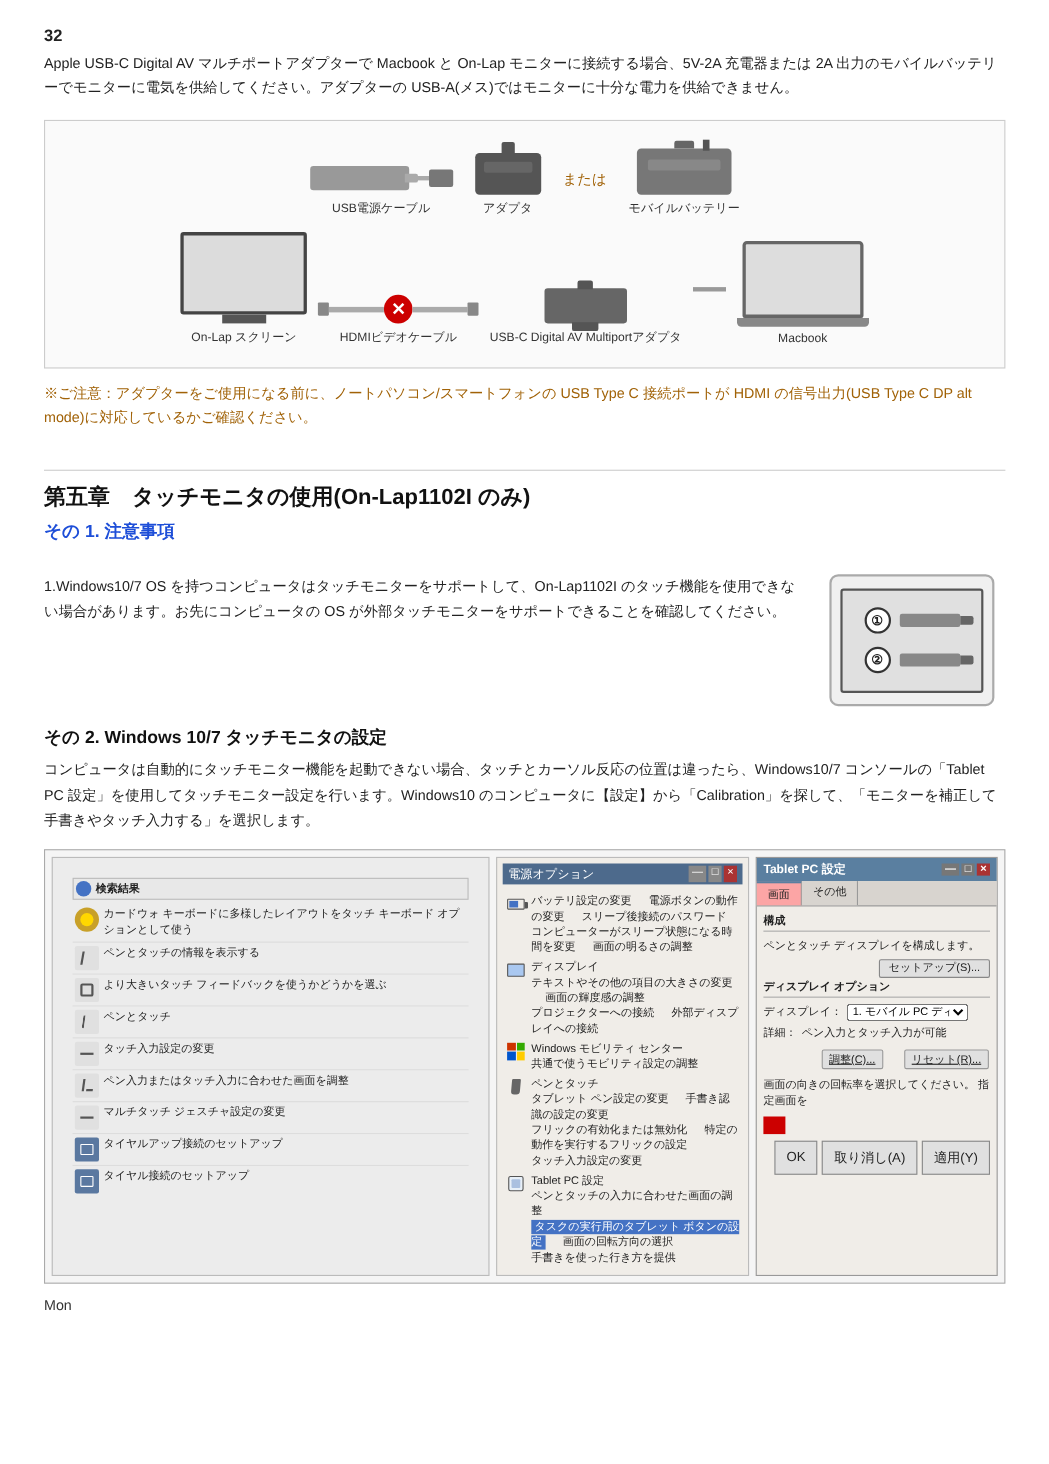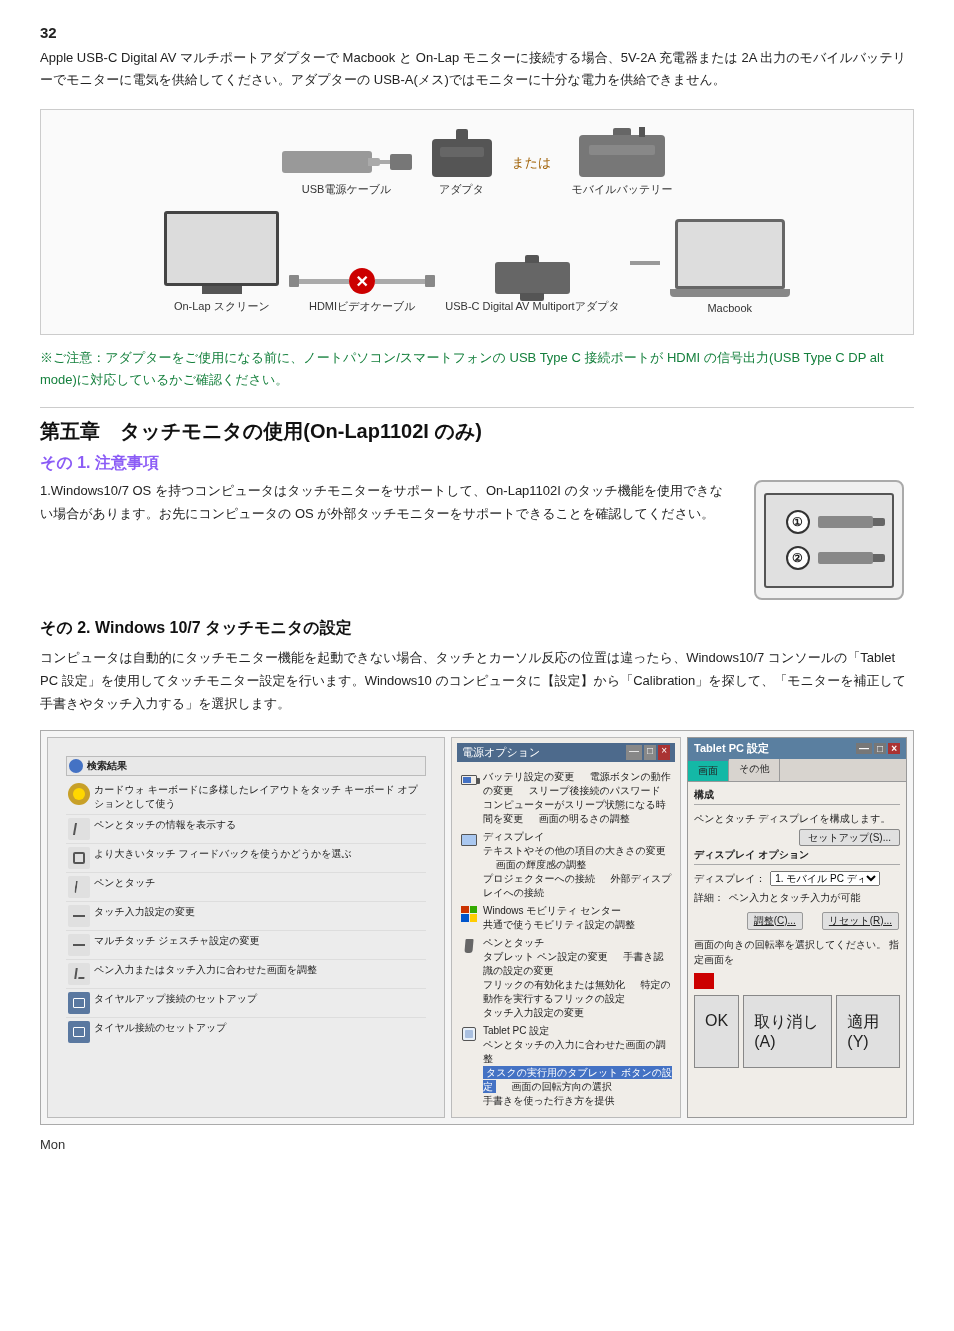--- a/index.html
+++ b/index.html
@@ -66,40 +66,40 @@
 
     .label-text {
       font-size: 11px;
       margin-top: 5px;
       text-align: center;
       color: #333;
     }
 
     
     .warning-note {
-      color: #15803d;
+      color: #a16207;
       font-size: 13px;
       line-height: 1.7;
-      margin: 12px 0 16px 0;
+      margin: 12px 0 36px 0;
       border: none;
     }
 
     
     .chapter-heading {
       font-size: 20px;
       font-weight: bold;
       margin: 10px 0 8px 0;
       color: #111;
     }
 
     .section-heading {
       font-size: 16px;
       font-weight: bold;
-      margin: 8px 0 6px 0;
-      color: #8b5cf6;
+      margin: 8px 0 28px 0;
+      color: #1d4ed8;
     }
 
     .body-text {
       font-size: 13px;
       line-height: 1.75;
       margin-bottom: 14px;
     }
 
     
     .touch-section-flex {
@@ -283,22 +283,22 @@
     .bottom-bar {
       display: flex;
       gap: 4px;
       margin-top: 6px;
       justify-content: flex-end;
     }
 
     .ok-btn {
       background: #e0e0e0;
       border: 1px solid #888;
-      padding: 16px 10px;
-      font-size: 16px;
+      padding: 6px 10px;
+      font-size: 12px;
     }
 
     .highlighted-item {
       background: #4472c4;
       color: #fff;
       padding: 1px 3px;
     }
 
     .divider-line {
       border: none;
@@ -511,32 +511,32 @@
 
     <div class="cp-row">
       <div class="cp-icon" style="background:#e0e0e0;">
         <div style="width:12px; height:2px; background:#555; margin:5px auto;"></div>
       </div>
       <div class="cp-text">タッチ入力設定の変更</div>
     </div>
 
     <div class="cp-row">
       <div class="cp-icon" style="background:#e0e0e0;">
-        <div style="width:12px; height:2px; background:#555; margin:5px auto;"></div>
-      </div>
-      <div class="cp-text">マルチタッチ ジェスチャ設定の変更</div>
-    </div>
-
-    <div class="cp-row">
-      <div class="cp-icon" style="background:#e0e0e0;">
         <div style="width:8px; height:11px; border-left:2px solid #555; transform:skew(-8deg); position:relative;">
           <div style="position:absolute; bottom:0; left:2px; width:6px; height:2px; background:#555;"></div>
         </div>
       </div>
       <div class="cp-text">ペン入力またはタッチ入力に合わせた画面を調整</div>
+    </div>
+
+    <div class="cp-row">
+      <div class="cp-icon" style="background:#e0e0e0;">
+        <div style="width:12px; height:2px; background:#555; margin:5px auto;"></div>
+      </div>
+      <div class="cp-text">マルチタッチ ジェスチャ設定の変更</div>
     </div>
 
     <div class="cp-row">
       <div class="cp-icon" style="background:#5a78a0; border-radius:2px;">
         <div style="width:12px; height:10px; border:1px solid #fff; border-radius:1px;"></div>
       </div>
       <div class="cp-text">タイヤルアップ接続のセットアップ</div>
     </div>
 
     <div class="cp-row">
@@ -629,21 +629,21 @@
     <div class="tp-title-bar">
       <span>Tablet PC 設定</span>
       <div style="display:flex; gap:2px;">
         <span style="background:#777; padding:0 3px; font-size:10px;">—</span>
         <span style="background:#777; padding:0 3px; font-size:10px;">□</span>
         <span style="background:#aa3333; padding:0 3px; font-size:10px;">×</span>
       </div>
     </div>
 
     <div style="display:flex; border-bottom:1px solid #999; background:#d8d4cf;">
-      <div style="padding:3px 10px; background:#14b8a6; border-right:1px solid #999; font-size:10px; border-top:2px solid #5a7fa0;">画面</div>
+      <div style="padding:3px 10px; background:#fca5a5; border-right:1px solid #999; font-size:10px; border-top:2px solid #5a7fa0;">画面</div>
       <div style="padding:3px 10px; background:#d8d4cf; border-right:1px solid #999; font-size:10px;">その他</div>
     </div>
 
     <div class="tp-body">
       <div class="tp-section-label">構成</div>
       <div class="tp-row">
         <span>ペンとタッチ ディスプレイを構成します。</span>
       </div>
       <div style="text-align:right; margin:3px 0;">
         <span class="setup-btn">セットアップ(S)...</span>

